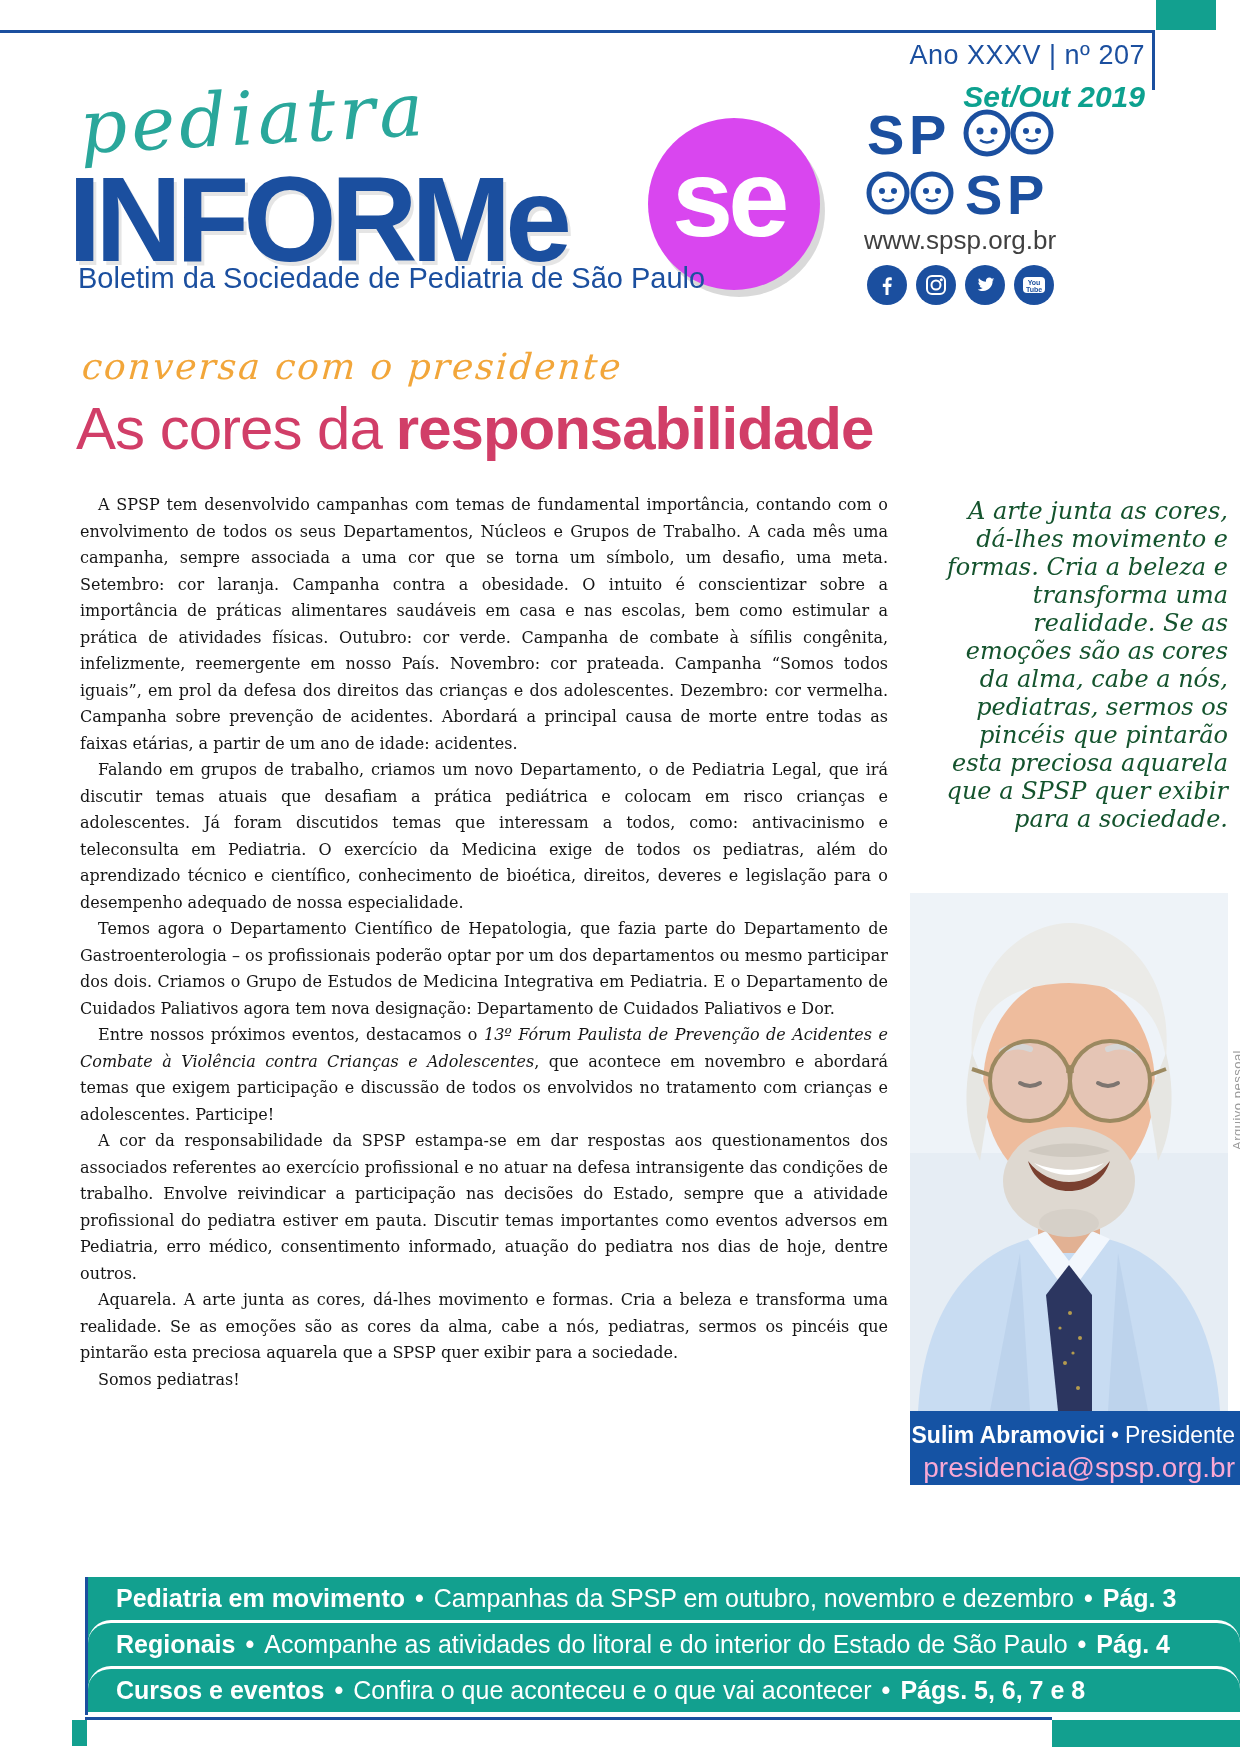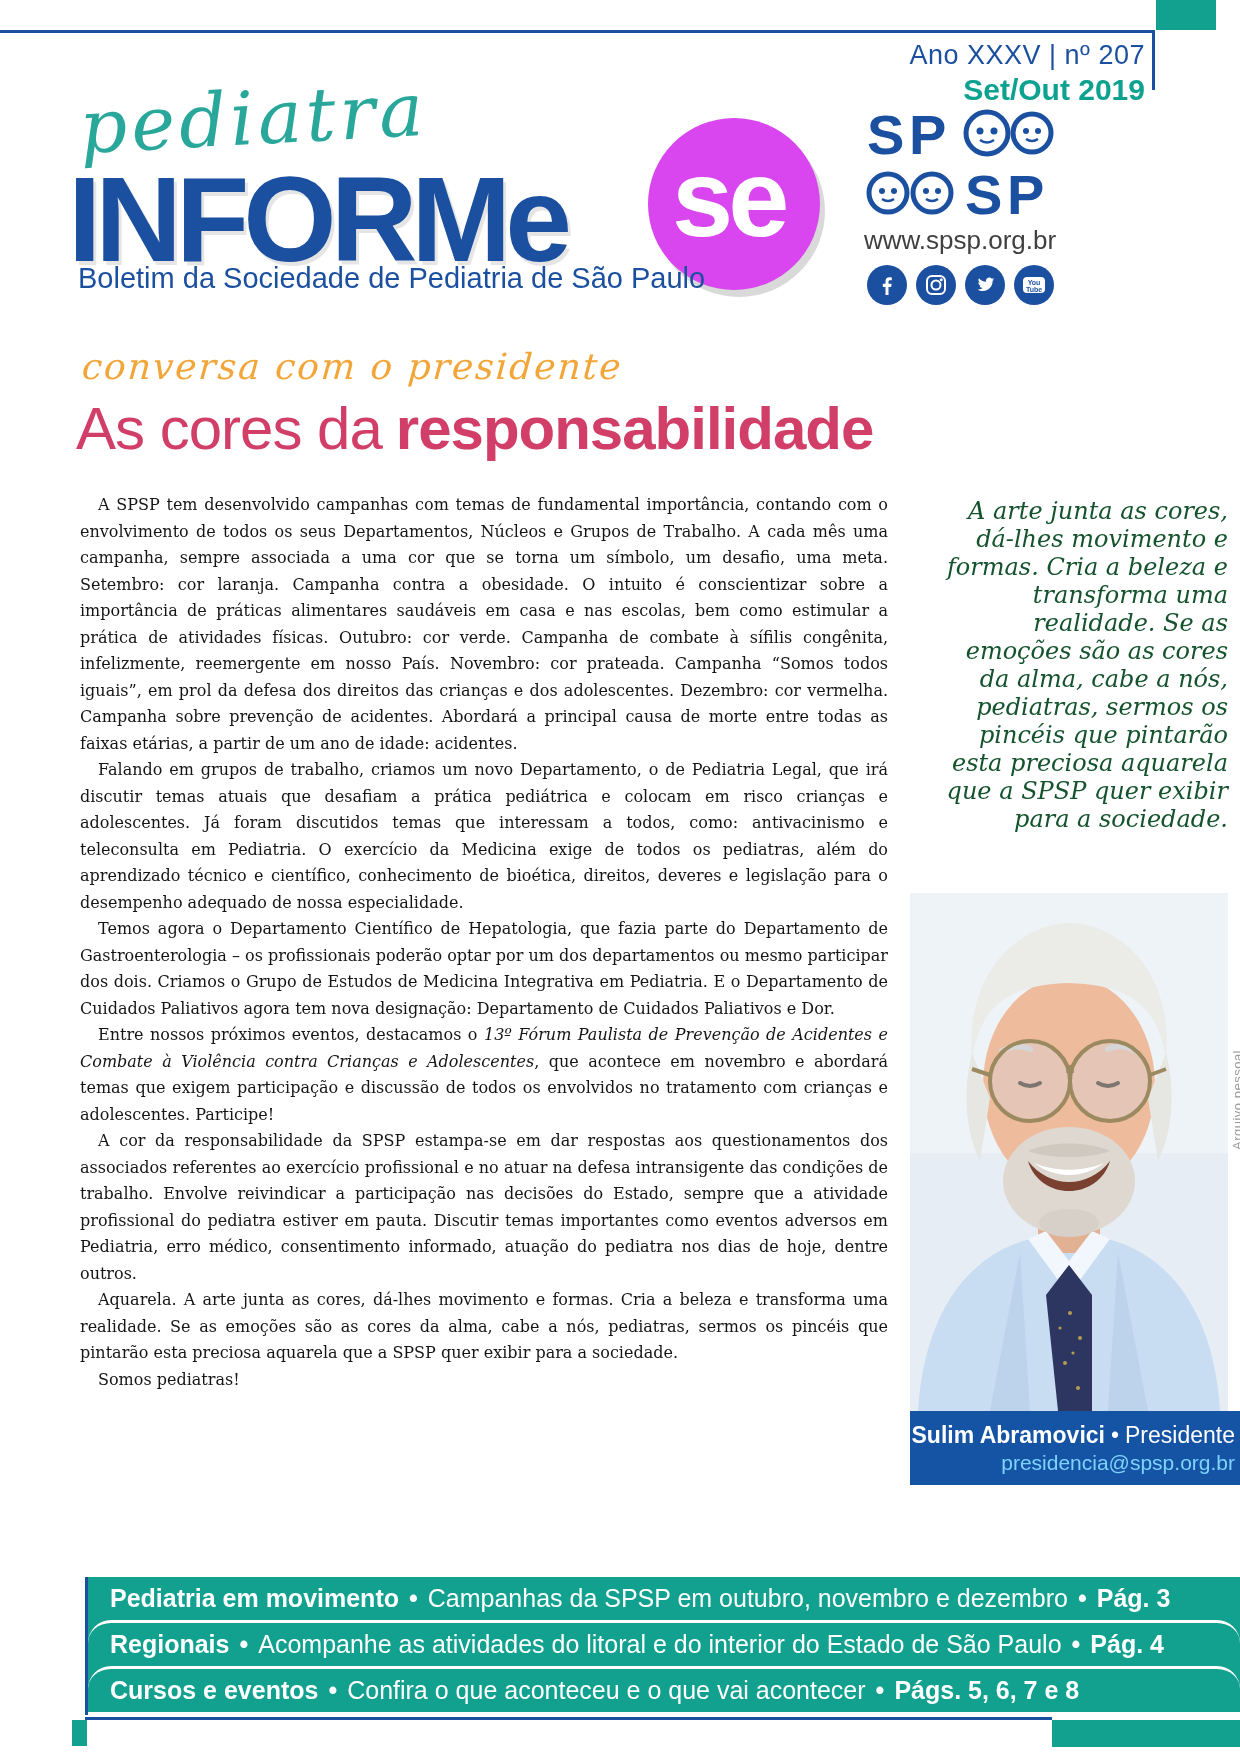--- a/index.html
+++ b/index.html
@@ -6,21 +6,21 @@
   .page{position:relative;width:1240px;height:1754px;background:#ffffff;overflow:hidden;
         font-family:"Liberation Sans", sans-serif;}
 
   
   .top-rule{position:absolute;left:0;top:30px;width:1154px;height:3px;background:#1b4f9f;}
   .top-vrule{position:absolute;left:1152px;top:30px;width:3px;height:60px;background:#1b4f9f;}
   .top-tab{position:absolute;left:1156px;top:0;width:60px;height:30px;background:#12a08f;}
 
   .issue-box{position:absolute;right:95px;top:40px;text-align:right;line-height:1.15;}
   .issue-line{color:#1b4f9f;font-size:27px;letter-spacing:0.5px;}
-  .issue-date{color:#0da18f;font-size:30px;font-weight:bold;margin-top:2px;}
+  .issue-date{color:#0da18f;font-size:30px;font-weight:bold;margin-top:9px;font-style:italic;}
 
   
   .script-title{position:absolute;left:82px;top:84px;font-family:"DejaVu Serif", serif;
     font-style:italic;font-size:74px;color:#2aa79b;letter-spacing:4px;transform:rotate(-3deg);
     transform-origin:left bottom;}
   .main-title{position:absolute;left:68px;top:150px;font-size:120px;font-weight:bold;
     color:#1b4f9f;letter-spacing:-6px;text-shadow:3px 4px 0 rgba(0,0,0,0.10);}
   .se-circle{position:absolute;left:648px;top:118px;width:172px;height:172px;border-radius:50%;
     background:#d946ef;box-shadow:5px 7px 0 rgba(0,0,0,0.15);}
   .se-text{position:absolute;left:24px;top:16px;color:#fff;font-size:110px;font-weight:bold;
@@ -57,25 +57,25 @@
   
   .photo{position:absolute;left:910px;top:893px;width:318px;height:518px;background:#e6edf4;
     overflow:hidden;}
   .credit{position:absolute;left:1230px;top:1050px;writing-mode:vertical-rl;
     transform:rotate(180deg);font-size:13px;color:#9b9b9b;letter-spacing:0.5px;}
   .caption{position:absolute;left:910px;top:1411px;width:339px;height:74px;background:#1553a4;
     color:#fff;text-align:right;box-sizing:border-box;padding:10px 14px 0 0;line-height:1.25;}
   .caption .name{font-weight:bold;font-size:23px;}
   .caption .sep{margin:0 6px;font-size:23px;}
   .caption .role{font-size:23px;}
-  .caption .email{font-size:21px;color:#7dd3fc;}
+  .caption .email{font-size:28px;color:#f9a8d4;}
 
   
   .footer{position:absolute;left:88px;top:1577px;width:1152px;height:135px;background:#12a08f;}
-  .foot-row{height:43px;display:flex;align-items:center;padding-left:22px;color:#fff;
+  .foot-row{height:43px;display:flex;align-items:center;padding-left:28px;color:#fff;
     font-size:25px;white-space:nowrap;cursor:pointer;}
   .foot-row + .foot-row{border-top:3px solid #ffffff;border-radius:23px;}
   .fsec{font-weight:bold;}
   .fdot{margin:0 10px;font-weight:bold;}
   .fpage{font-weight:bold;}
   .footer-vrule{position:absolute;left:85px;top:1577px;width:3px;height:138px;background:#1b4f9f;}
   .bottom-rule{position:absolute;left:85px;top:1717px;width:967px;height:3px;background:#1b4f9f;}
   .bottom-tab{position:absolute;left:1052px;top:1720px;width:188px;height:27px;background:#12a08f;}
   .bottom-sq{position:absolute;left:72px;top:1720px;width:15px;height:26px;background:#12a08f;}
 </style>

